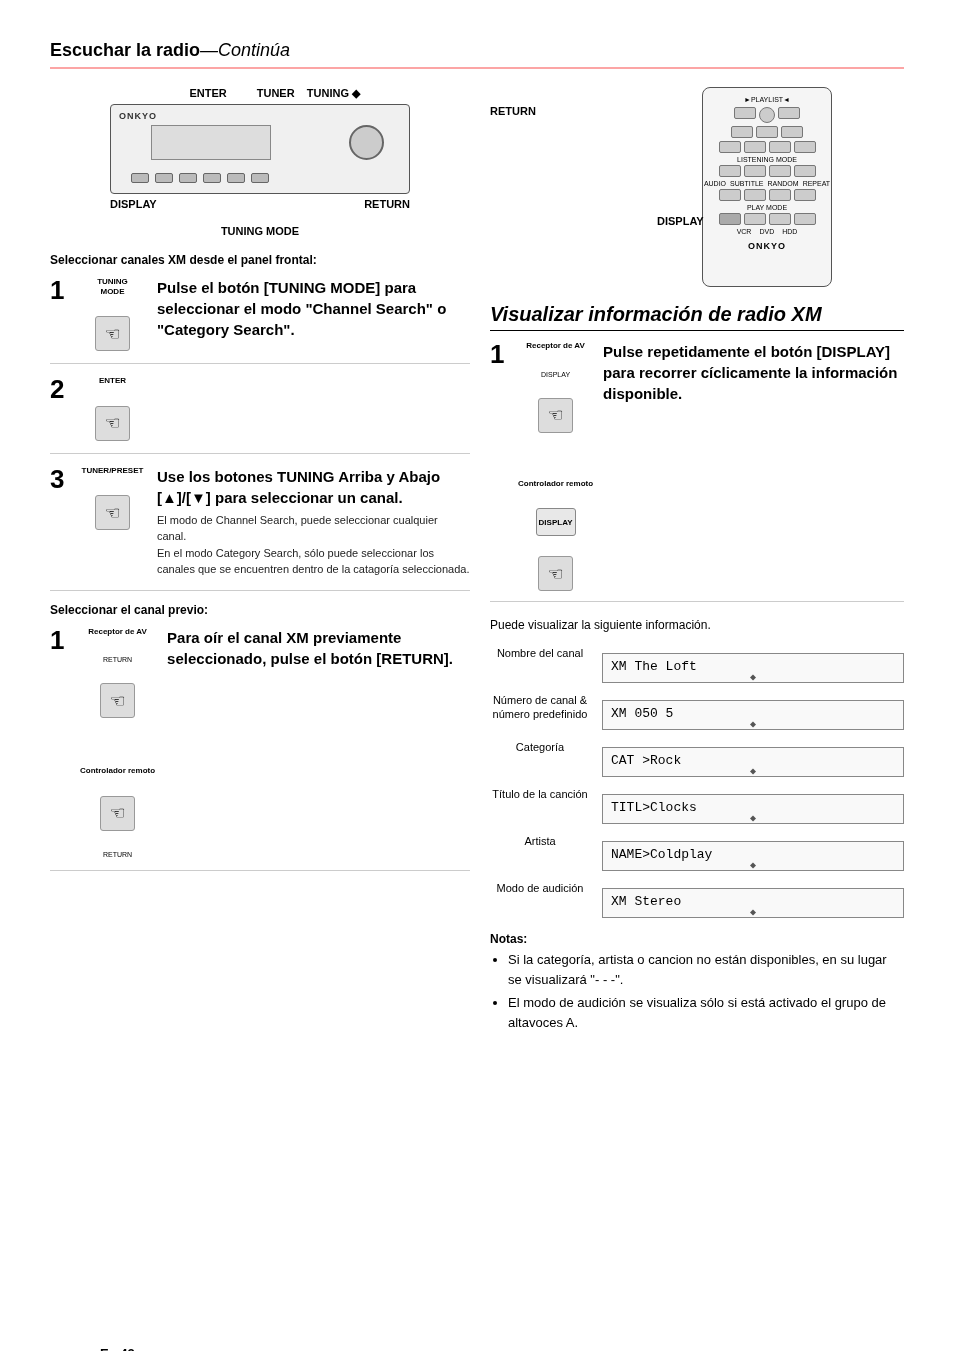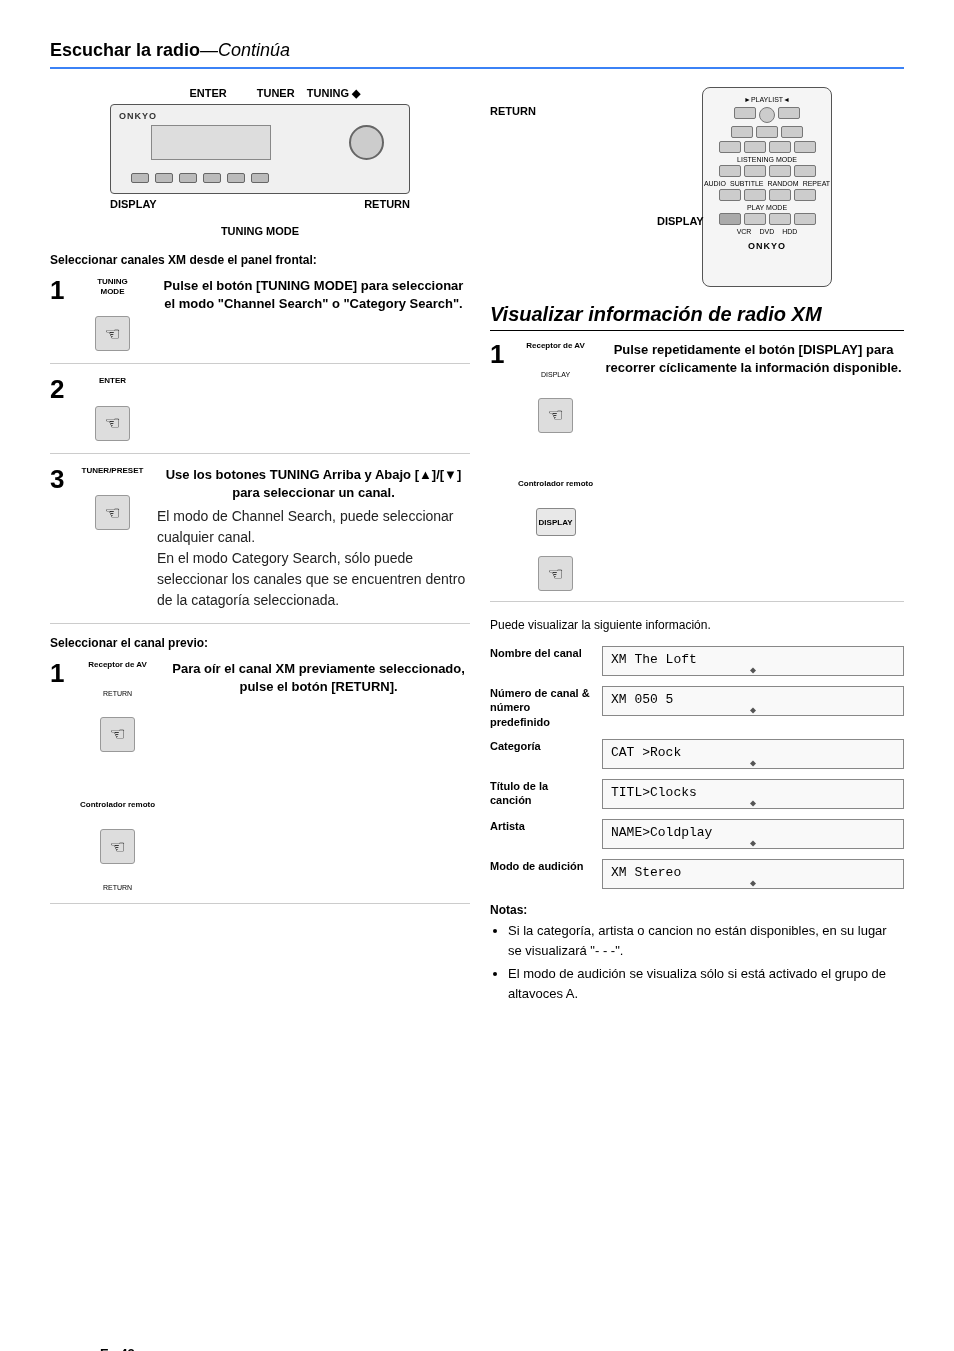--- a/index.html
+++ b/index.html
@@ -10,21 +10,21 @@
       font-family: Arial, Helvetica, sans-serif;
       font-size: 13px;
       color: #000;
       padding: 40px 50px;
     }
 
     
     .page-title {
       font-size: 18px;
       font-weight: bold;
-      border-bottom: 2px solid #3b82f6;
+      border-bottom: 2px solid #fca5a5;
       padding-bottom: 6px;
       margin-bottom: 18px;
     }
     .page-title .italic {
       font-style: italic;
       font-weight: normal;
     }
 
     
     .two-col {
@@ -160,28 +160,27 @@
       align-items: center;
       justify-content: center;
       font-size: 8px;
       text-align: center;
       font-weight: bold;
     }
     .step-content {
       flex: 1;
     }
     .step-title {
-      font-size: 13px;
+      font-size: 15px;
       font-weight: bold;
       margin-bottom: 4px;
       line-height: 1.4;
-      text-align: center;
     }
     .step-text {
-      font-size: 14px;
+      font-size: 11px;
       line-height: 1.5;
       color: #222;
     }
 
     
     .remote-diagram {
       display: flex;
       flex-direction: column;
       align-items: center;
       margin-bottom: 12px;
@@ -246,34 +245,36 @@
       margin-top: 14px;
     }
     .info-row {
       display: flex;
       align-items: flex-start;
       margin-bottom: 10px;
       gap: 12px;
     }
     .info-label {
       font-size: 11px;
-      font-weight: bold;
+      font-weight: normal;
       width: 100px;
       flex-shrink: 0;
       line-height: 1.3;
+      text-align: center;
     }
     .info-display {
       flex: 1;
       border: 1.5px solid #888;
       padding: 5px 8px;
       font-family: 'Courier New', monospace;
       font-size: 13px;
       background: #f9f9f9;
       min-height: 30px;
       position: relative;
+      margin-top: 7px;
     }
     .info-display::after {
       content: '◆';
       position: absolute;
       bottom: -1px;
       left: 50%;
       transform: translateX(-50%);
       font-size: 10px;
       color: #555;
     }

